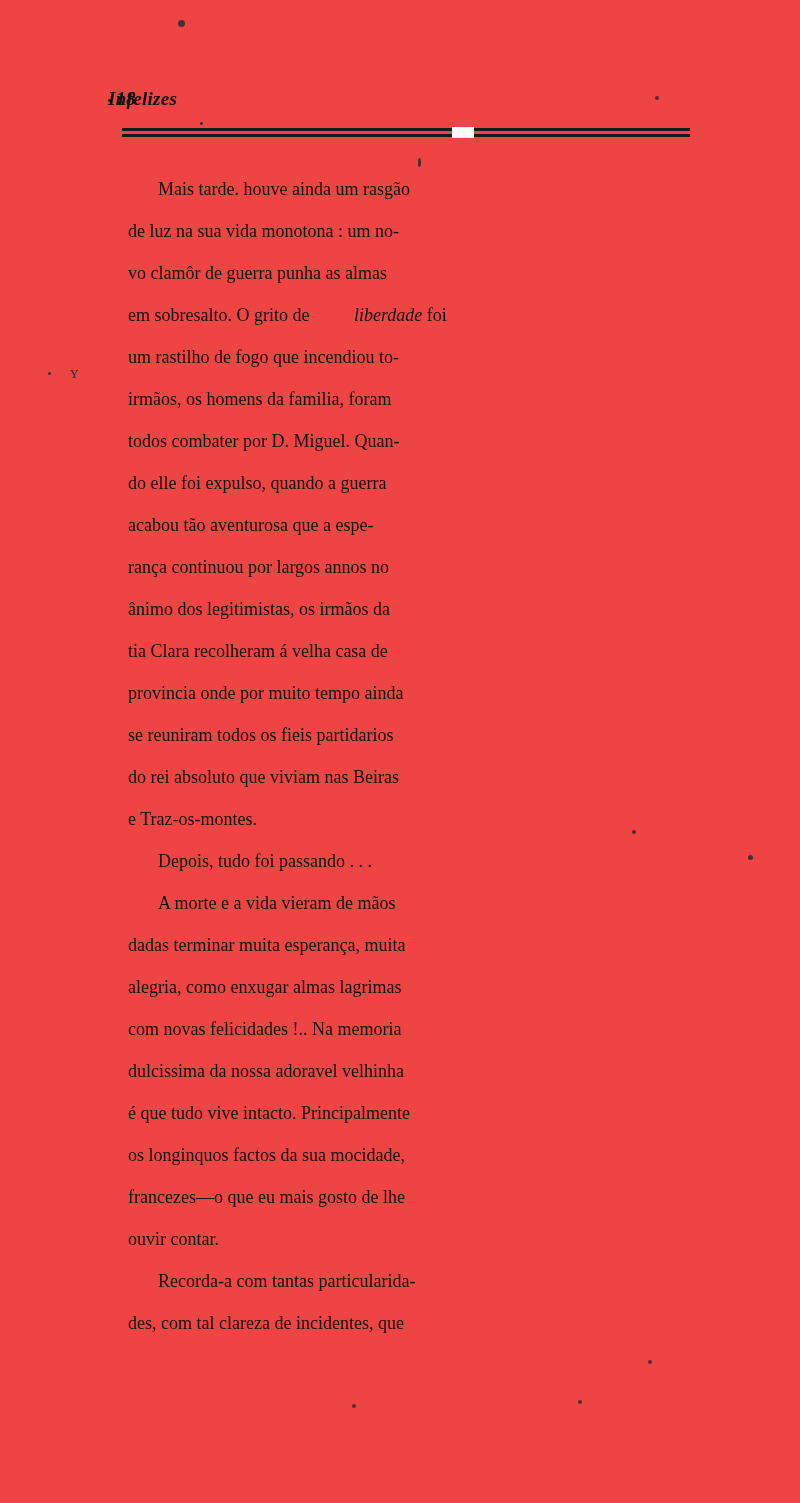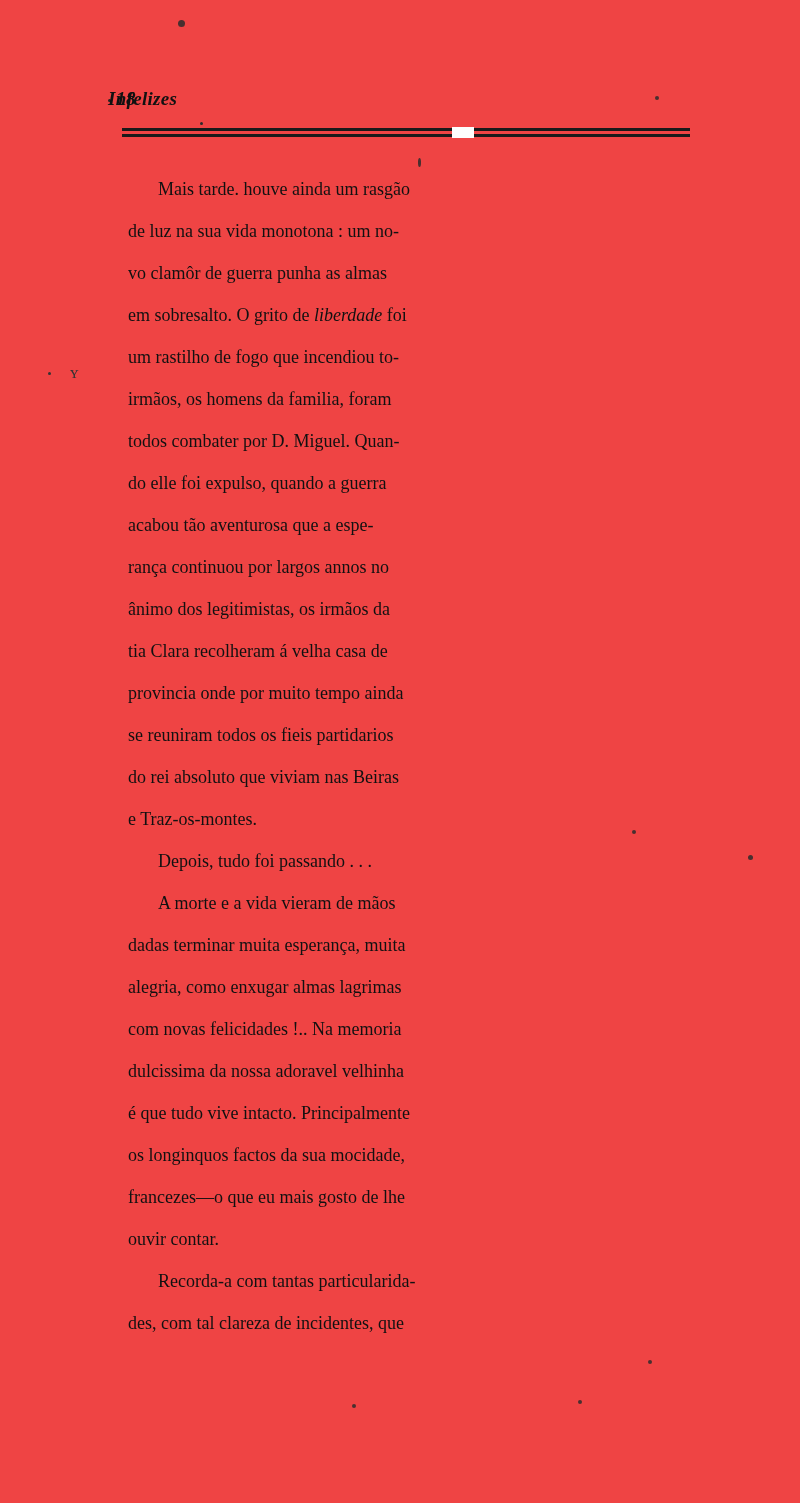--- a/index.html
+++ b/index.html
@@ -112,21 +112,21 @@
     text-align: justify;
   }
   .body-text p {
     margin: 0;
   }
   .line {
     display: block;
     white-space: nowrap;
   }
   .indent { padding-left: 30px; }
-  .ital { font-style: italic; }
+  .ital { font-style: italic; margin-left: 40px; }
 
   
   .margin-mark {
     position: absolute;
     left: 70px;
     top: 363px;
     font-size: 17px;
     color: #333;
   }
   .margin-dot {

